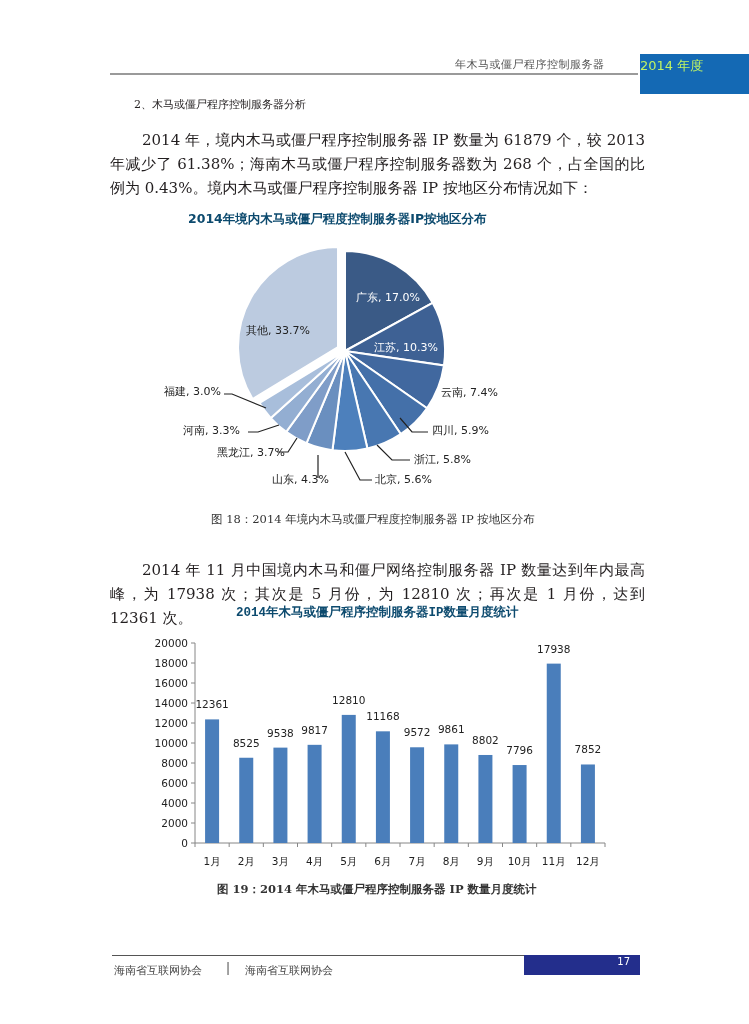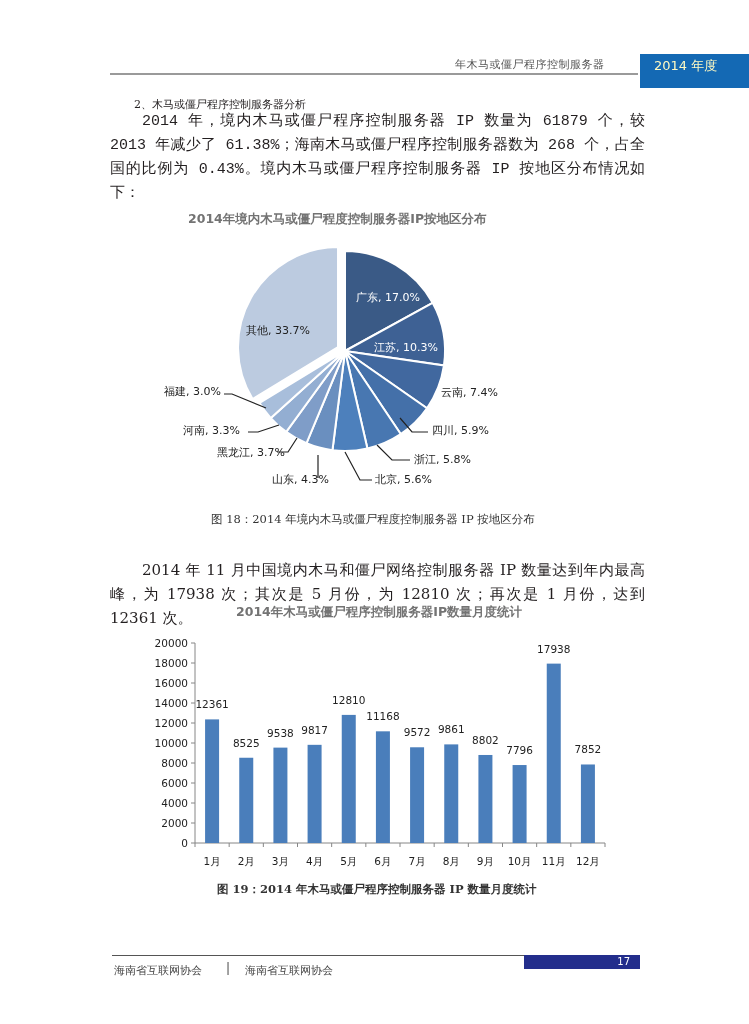--- a/index.html
+++ b/index.html
@@ -1,46 +1,46 @@
 <!DOCTYPE html>
 <html><head>
 <meta charset="utf-8">
 <style>
   * { margin: 0; padding: 0; box-sizing: border-box; }
   html, body { width: 749px; height: 1024px; background: #ffffff; overflow: hidden; }
   body { position: relative; font-family: "DejaVu Serif", "Liberation Serif", serif; color: #231f20; }
 
   .header-rule { position: absolute; left: 110px; top: 73px; width: 528px; height: 2px; background: #9a9a9a; }
   .header-title { position: absolute; left: 455px; top: 57px; font-size: 11px; color: #555; letter-spacing: 0.5px; }
-  .header-tab { position: absolute; left: 640px; top: 54px; width: 109px; height: 34px; background: #1469b4; color: #fef9c3;
-    font-family: "DejaVu Sans", "Liberation Sans", sans-serif; font-size: 13px; line-height: 24px; padding-left: 14px; }
+  .header-tab { position: absolute; left: 640px; top: 54px; width: 109px; height: 40px; background: #1469b4; color: #bef264;
+    font-family: "DejaVu Sans", "Liberation Sans", sans-serif; font-size: 13px; line-height: 24px; }
 
   .section-heading { position: absolute; left: 134px; top: 97px; font-size: 11px; }
   .paragraph { position: absolute; left: 110px; width: 535px; font-size: 15px; line-height: 24px; text-align: justify; }
-  .p1 { top: 110px; text-indent: 32px; font-family: Liberation Mono, monospace; }
+  .p1 { top: 128px; text-indent: 32px; }
   .p2 { top: 558px; text-indent: 32px; }
 
-  .chart-title { position: absolute; font-family: "DejaVu Sans", "Liberation Sans", sans-serif; font-weight: bold; font-size: 12.5px; color: #737373; }
+  .chart-title { position: absolute; font-family: "DejaVu Sans", "Liberation Sans", sans-serif; font-weight: bold; font-size: 12.5px; color: #0c4a6e; }
   .pie-title { left: 188px; top: 211px; }
-  .bar-title { left: 236px; top: 604px; }
+  .bar-title { left: 236px; top: 604px; font-family: Liberation Mono, monospace; }
 
   .caption { position: absolute; font-size: 11.5px; color: #333; padding-left: 7px; }
   .cap18 { left: 204px; top: 512px; }
   .cap19 { left: 210px; top: 882px; font-weight: bold; }
 
   svg.chart { position: absolute; left: 0; top: 0; overflow: visible; }
   .pie-label { font-family: "DejaVu Sans", "Liberation Sans", sans-serif; font-size: 11px; }
   .axis-label { font-family: "DejaVu Sans", "Liberation Sans", sans-serif; font-size: 10.5px; fill: #222; }
   .bar-value { font-family: "DejaVu Sans", "Liberation Sans", sans-serif; font-size: 10.5px; fill: #222; }
 
   .footer-rule { position: absolute; left: 112px; top: 955px; width: 528px; height: 1px; background: #555; }
   .footer-left { position: absolute; left: 114px; top: 963px; font-size: 11px; color: #444; }
   .footer-sep { position: absolute; left: 226px; top: 961px; font-size: 12px; color: #444; }
   .footer-right { position: absolute; left: 245px; top: 963px; font-size: 11px; color: #444; }
-  .page-num-box { position: absolute; left: 524px; top: 955px; width: 116px; height: 14px; background: #232e8c; color: #fff;
+  .page-num-box { position: absolute; left: 524px; top: 955px; width: 116px; height: 20px; background: #232e8c; color: #fff;
     font-family: "DejaVu Sans", "Liberation Sans", sans-serif; font-size: 10px; line-height: 14px; text-align: right; padding-right: 10px; }
 </style>
 </head>
 <body>
 
 <div class="header-title">年木马或僵尸程序控制服务器</div>
 <div class="header-tab">2014 年度</div>
 <div class="header-rule"></div>
 
 <div class="section-heading">2、木马或僵尸程序控制服务器分析</div>

